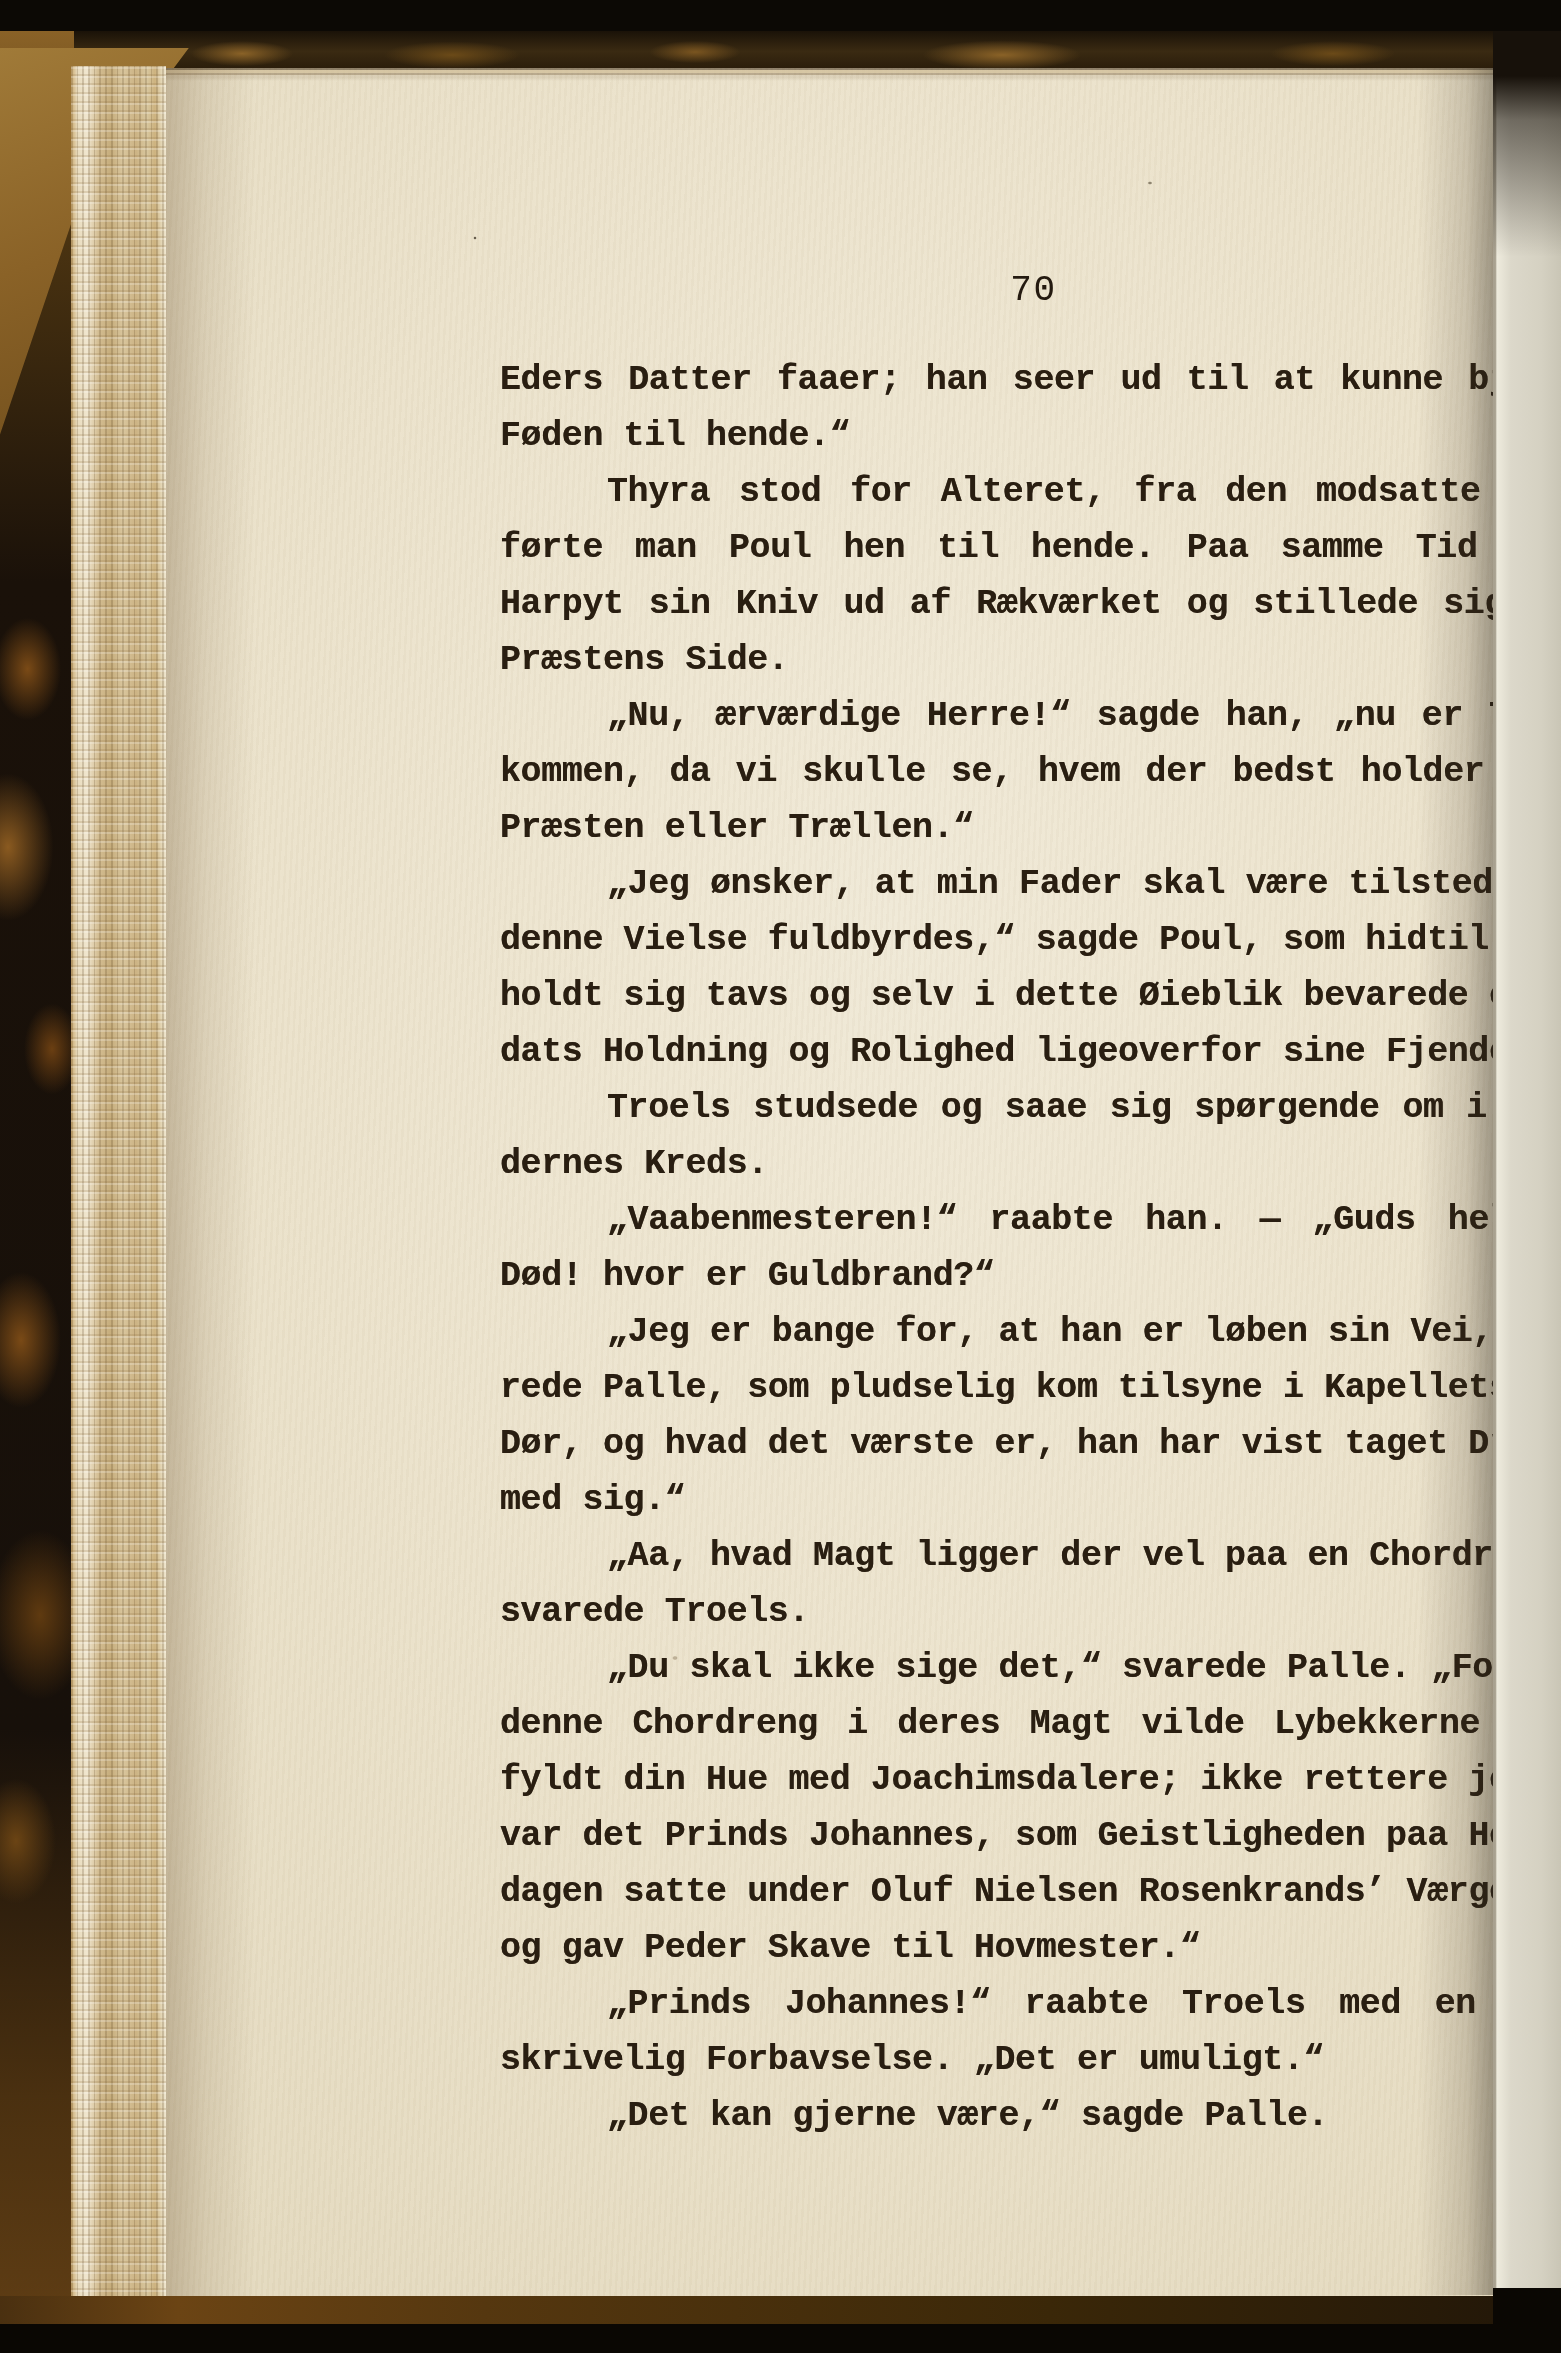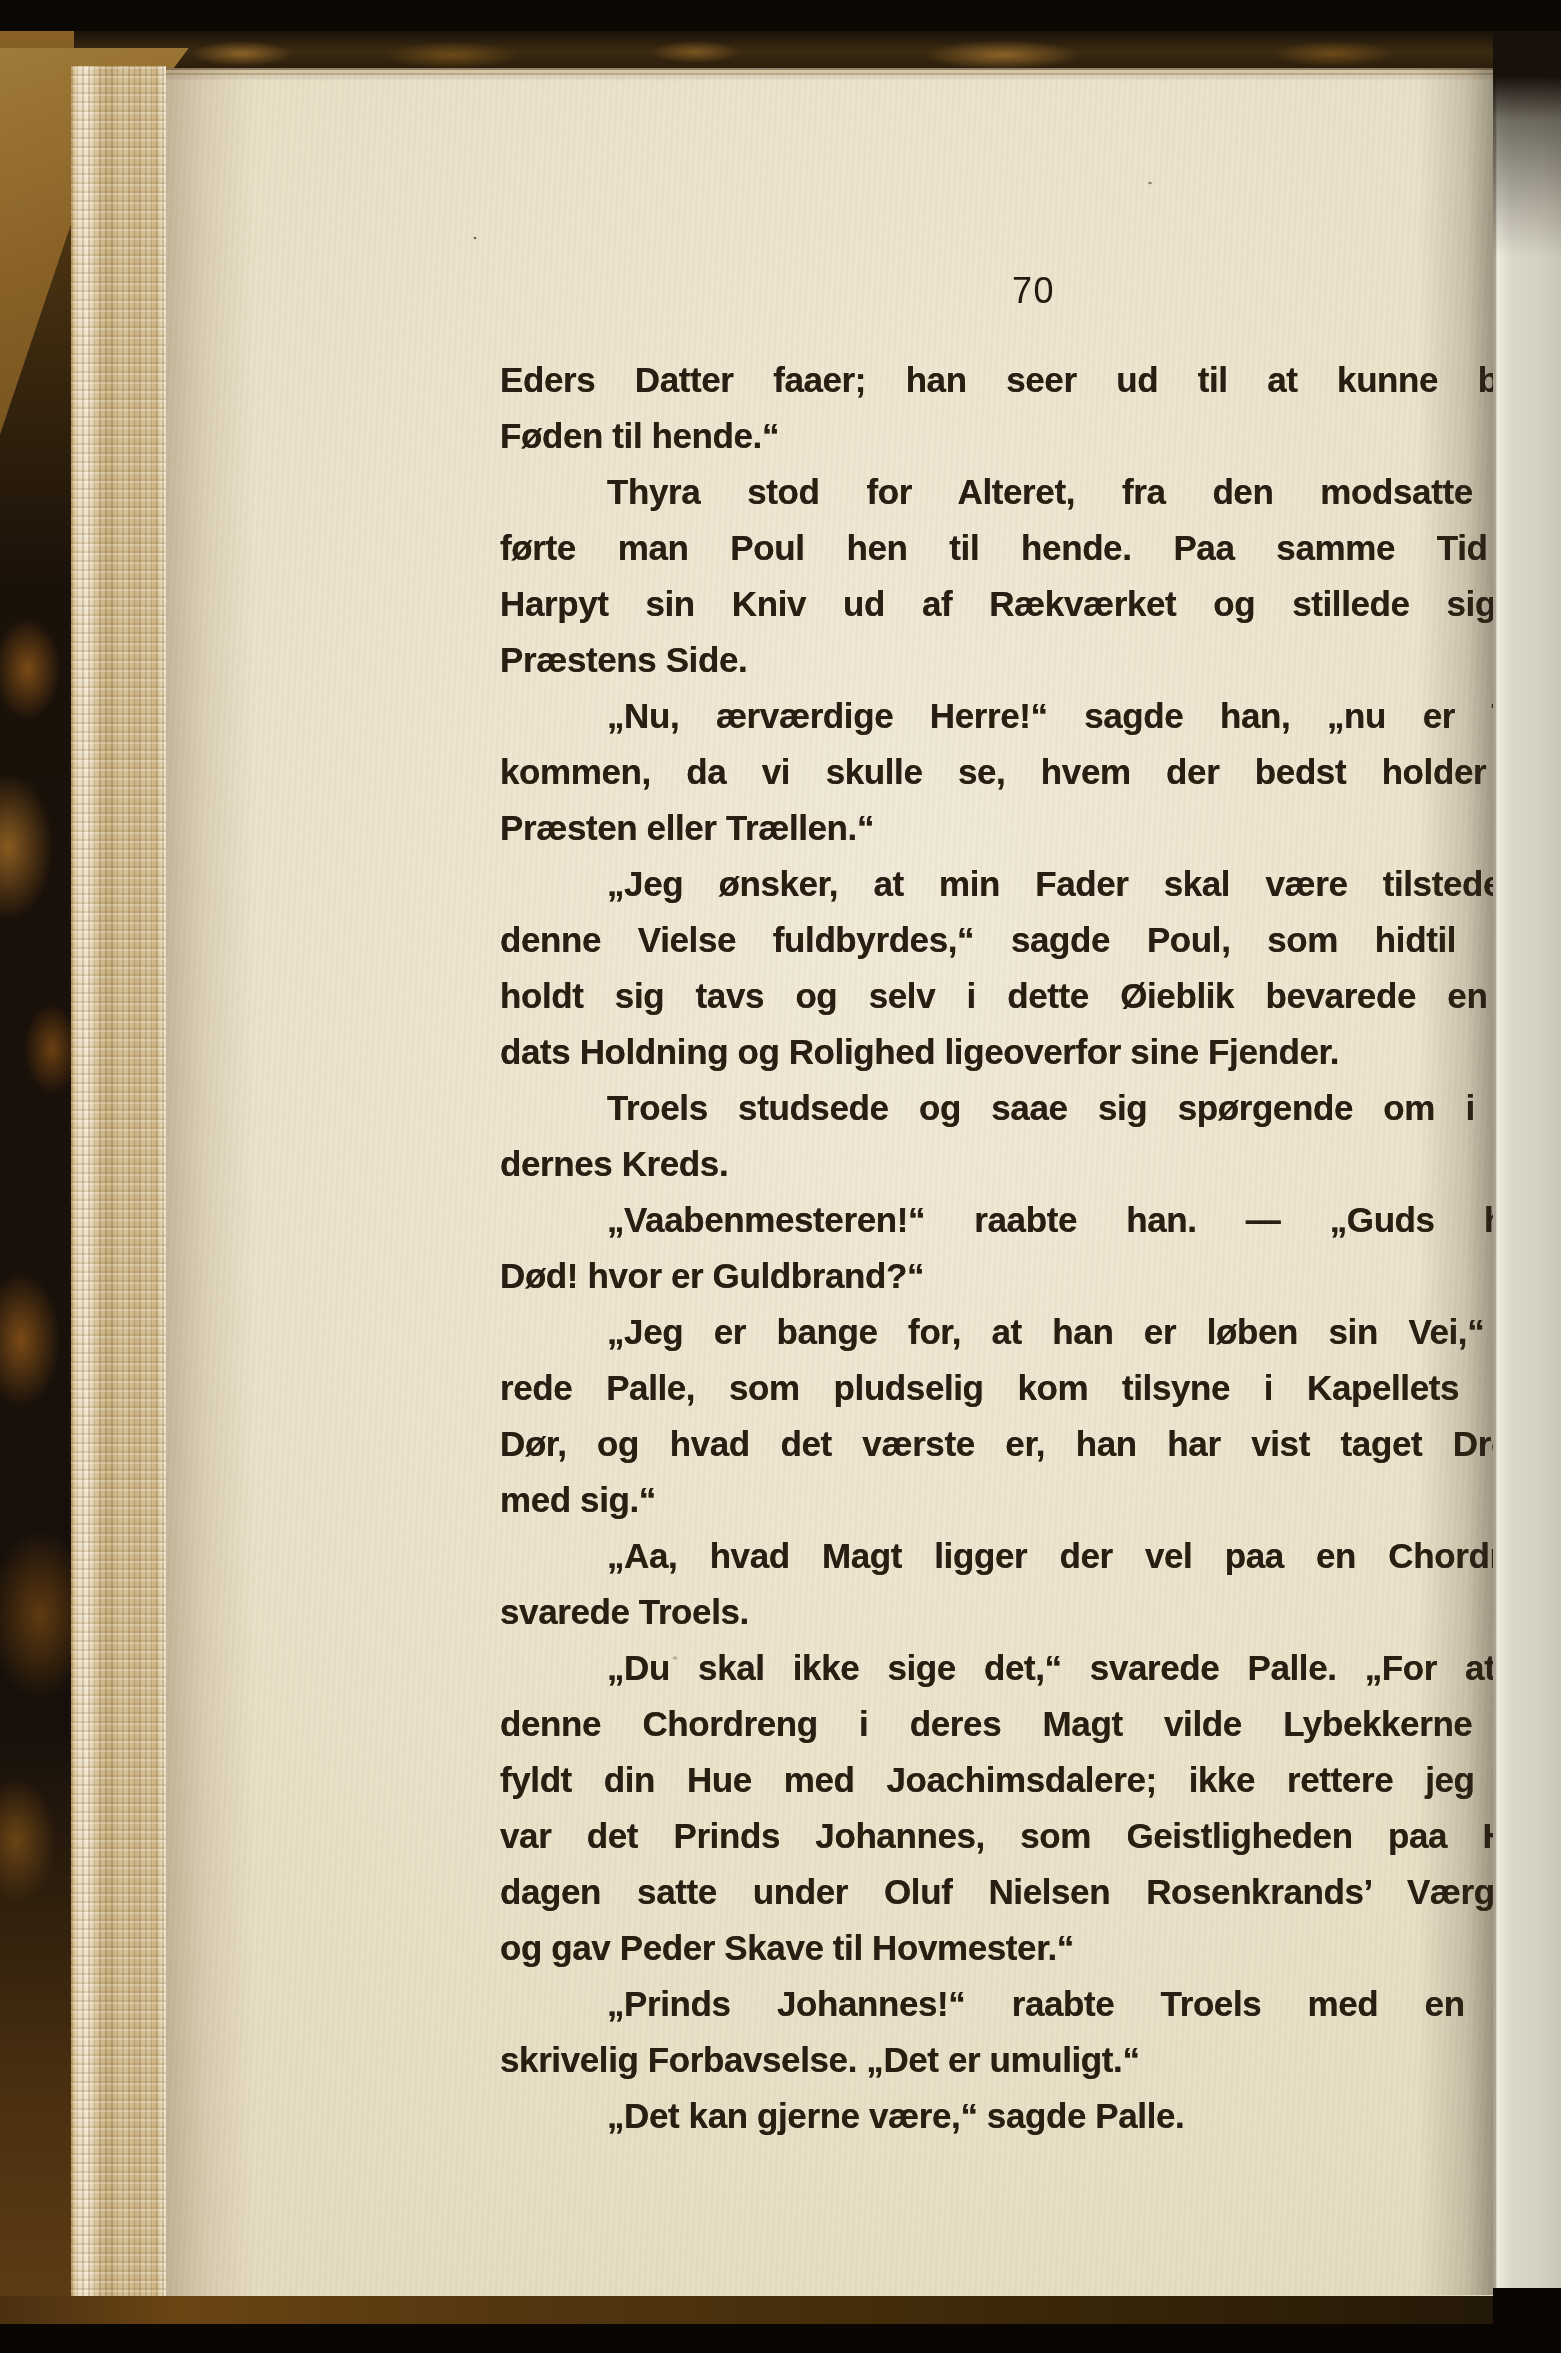--- a/index.html
+++ b/index.html
@@ -1,18 +1,18 @@
 <!DOCTYPE html>
 <html style="font-size:13px"><head>
 <meta charset="utf-8">
 <style>
   html,body{margin:0;padding:0;}
   body{width:1562px;height:2354px;background:#0c0905;}
   .scan{position:relative;width:1562px;height:2354px;background:#0c0905;overflow:hidden;
-        font-family:Liberation Sans, sans-serif;}
+        font-family:Liberation Mono, monospace;}
 
   
   .top-leather{position:absolute;left:0;top:31px;width:1562px;height:45px;
     background-color:#2e1f0c;
     background-image:
       radial-gradient(73px 18px at 242px 22.6px, #8a6227 0%, rgba(138,98,39,0) 70%),
       radial-gradient(97px 19.4px at 452px 24px, #6b4a18 0%, rgba(107,74,24,0) 70%),
       radial-gradient(65px 16px at 695px 21px, #7a5520 0%, rgba(122,85,32,0) 70%),
       radial-gradient(113px 21px at 1002px 24px, #8a6227 0%, rgba(138,98,39,0) 70%),
       radial-gradient(89px 18px at 1333px 22.6px, #6b4a18 0%, rgba(107,74,24,0) 70%),

